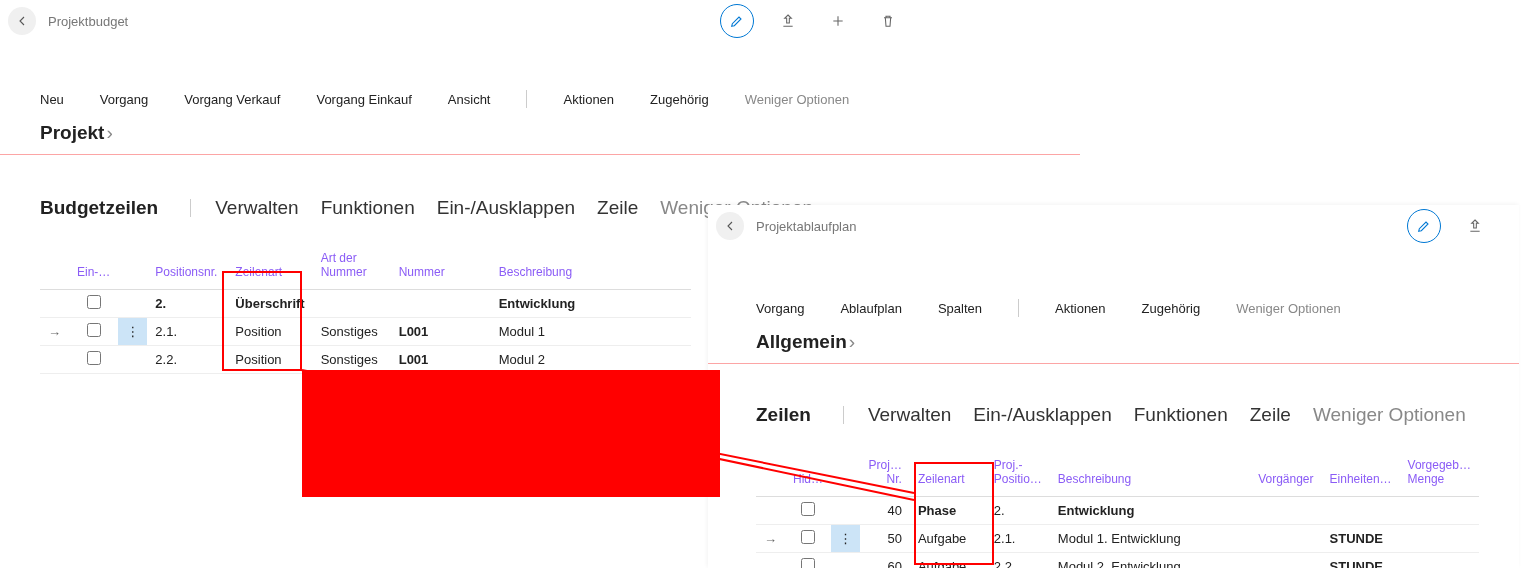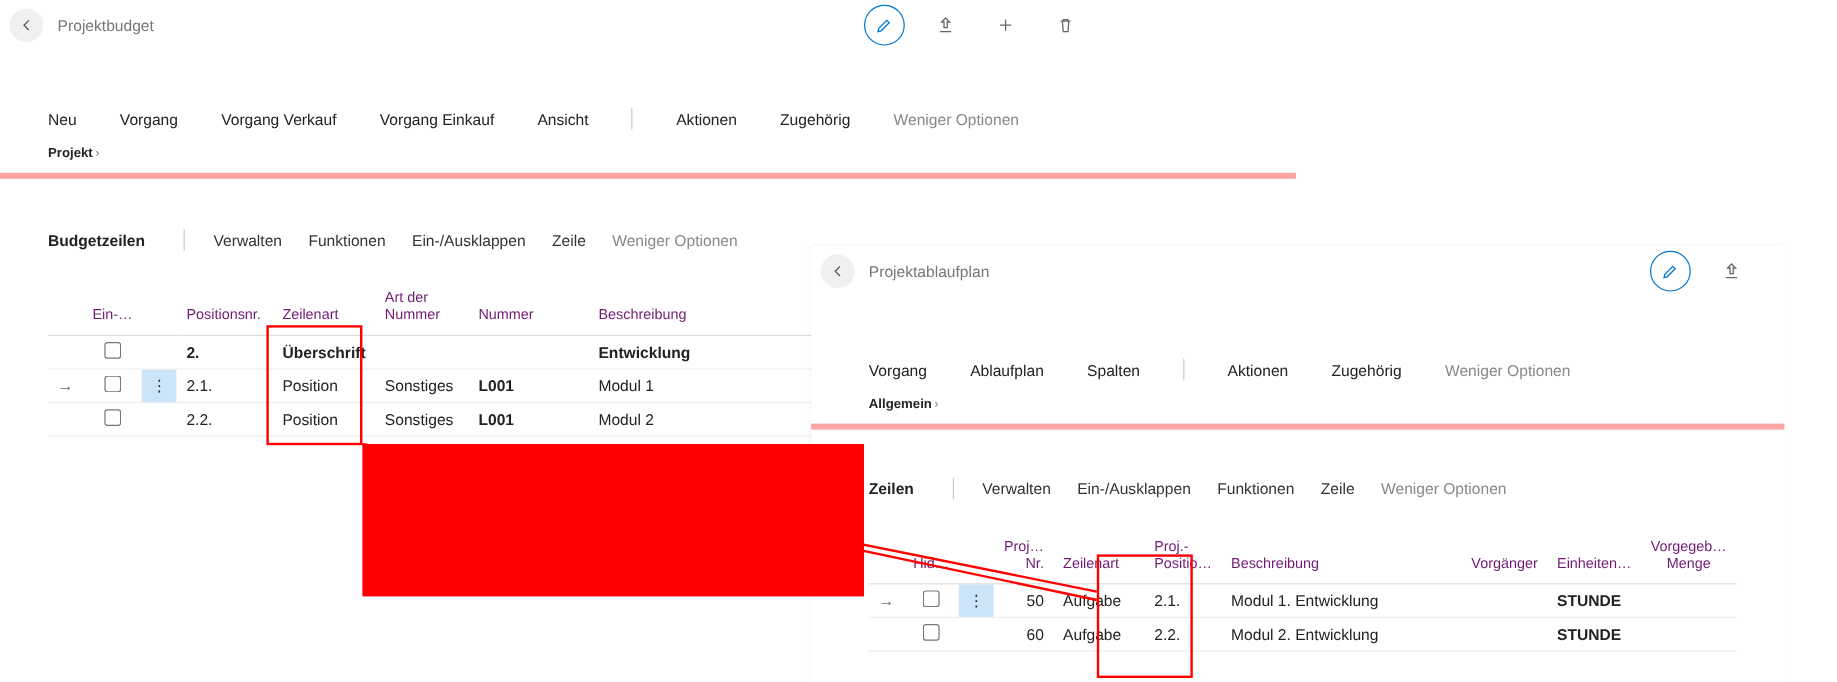--- a/index.html
+++ b/index.html
@@ -14,21 +14,21 @@
     overflow: hidden;
   }
   .pane {
     position: absolute;
     background: #fff;
   }
   .pane-left {
     left: 0; top: 0; width: 1080px; height: 568px;
   }
   .pane-right {
-    left: 676px; top: 205px; width: 811px; height: 363px;
+    left: 708px; top: 205px; width: 811px; height: 363px;
     background: #fff;
     box-shadow: -1px -1px 4px rgba(0,0,0,0.05);
   }
   .title-bar {
     display: flex;
     align-items: center;
     height: 42px;
     padding: 16px 8px;
   }
   .back-circle {
@@ -80,38 +80,38 @@
     font-size: 13px;
     color: #222;
   }
   .menubar .sep {
     width:1px; height:18px; background:#ccc;
   }
   .menubar .muted { color:#888; }
   .menubar span { cursor: pointer; }
   .section-header {
     padding: 4px 40px 10px 40px;
-    font-size: 11px;
+    font-size: 19px;
     font-weight: 600;
     color: #222;
-    border-bottom: 5px solid #fca5a5;
+    border-bottom: 1px solid #fca5a5;
     display: flex;
     align-items: flex-start;
   }
   .section-header .chev {
     font-weight: normal;
     color: #888;
     margin-left: 2px;
   }
   .sub-toolbar {
     display: flex;
     align-items: center;
     gap: 22px;
     padding: 14px 40px 12px 40px;
-    font-size: 13px;
+    font-size: 19px;
   }
   .sub-toolbar .lead {
     font-weight: 600;
     color: #222;
     padding-right: 8px;
   }
   .sub-toolbar .sep {
     width:1px; height:18px; background:#ccc; margin: 0 2px;
   }
   .sub-toolbar .muted { color:#888; }
@@ -119,21 +119,21 @@
   .sub-toolbar span.lead { cursor:default; }
 
   
   .grid {
     margin: 14px 40px 0 40px;
     border-collapse: collapse;
     font-size: 13px;
   }
   .grid th {
     font-weight: normal;
-    color: #701a75;
+    color: #8b5cf6;
     text-align: left;
     padding: 6px 8px 10px 8px;
     border-bottom: 1px solid #ddd;
     vertical-align: bottom;
     font-size: 12px;
   }
   .grid td {
     padding: 5px 8px;
     border-bottom: 1px solid #eee;
     color: #222;
@@ -339,25 +339,37 @@
         <th class="cbcol"><span>Hid…</span></th>
         <th class="morecol"></th>
         <th style="width:50px; white-space:pre-line; text-align:right"><span>Proj…
 Nr.</span></th>
         <th style="width:78px"><span>Zeilenart</span></th>
         <th style="width:58px; white-space:pre-line"><span>Proj.-
 Positio…</span></th>
         <th style="width:220px"><span>Beschreibung</span></th>
         <th style="width:70px"><span>Vorgänger</span></th>
         <th style="width:70px"><span>Einheiten…</span></th>
-        <th style="width:70px; white-space:pre-line; text-align:center"><span>Vorgegeb…
+        <th style="width:70px; white-space:pre-line; text-align:left"><span>Vorgegeb…
 Menge</span></th>
       </tr>
     </thead>
     <tbody>
+      <tr>
+        <td class="arrowcol"></td>
+        <td class="cbcol"><input type="checkbox" style=""></td>
+        <td class="morecol"></td>
+        <td class="right-num">40</td>
+        <td class="bold">Phase</td>
+        <td>2.</td>
+        <td class="bold">Entwicklung</td>
+        <td></td>
+        <td></td>
+        <td></td>
+      </tr>
       <tr class="row-sel">
         <td class="arrowcol">→</td>
         <td class="cbcol"><input type="checkbox" style=""></td>
         <td class="morecol">⋮</td>
         <td class="right-num">50</td>
         <td>Aufgabe</td>
         <td>2.1.</td>
         <td>Modul 1. Entwicklung</td>
         <td></td>
         <td class="linklike">STUNDE</td>

